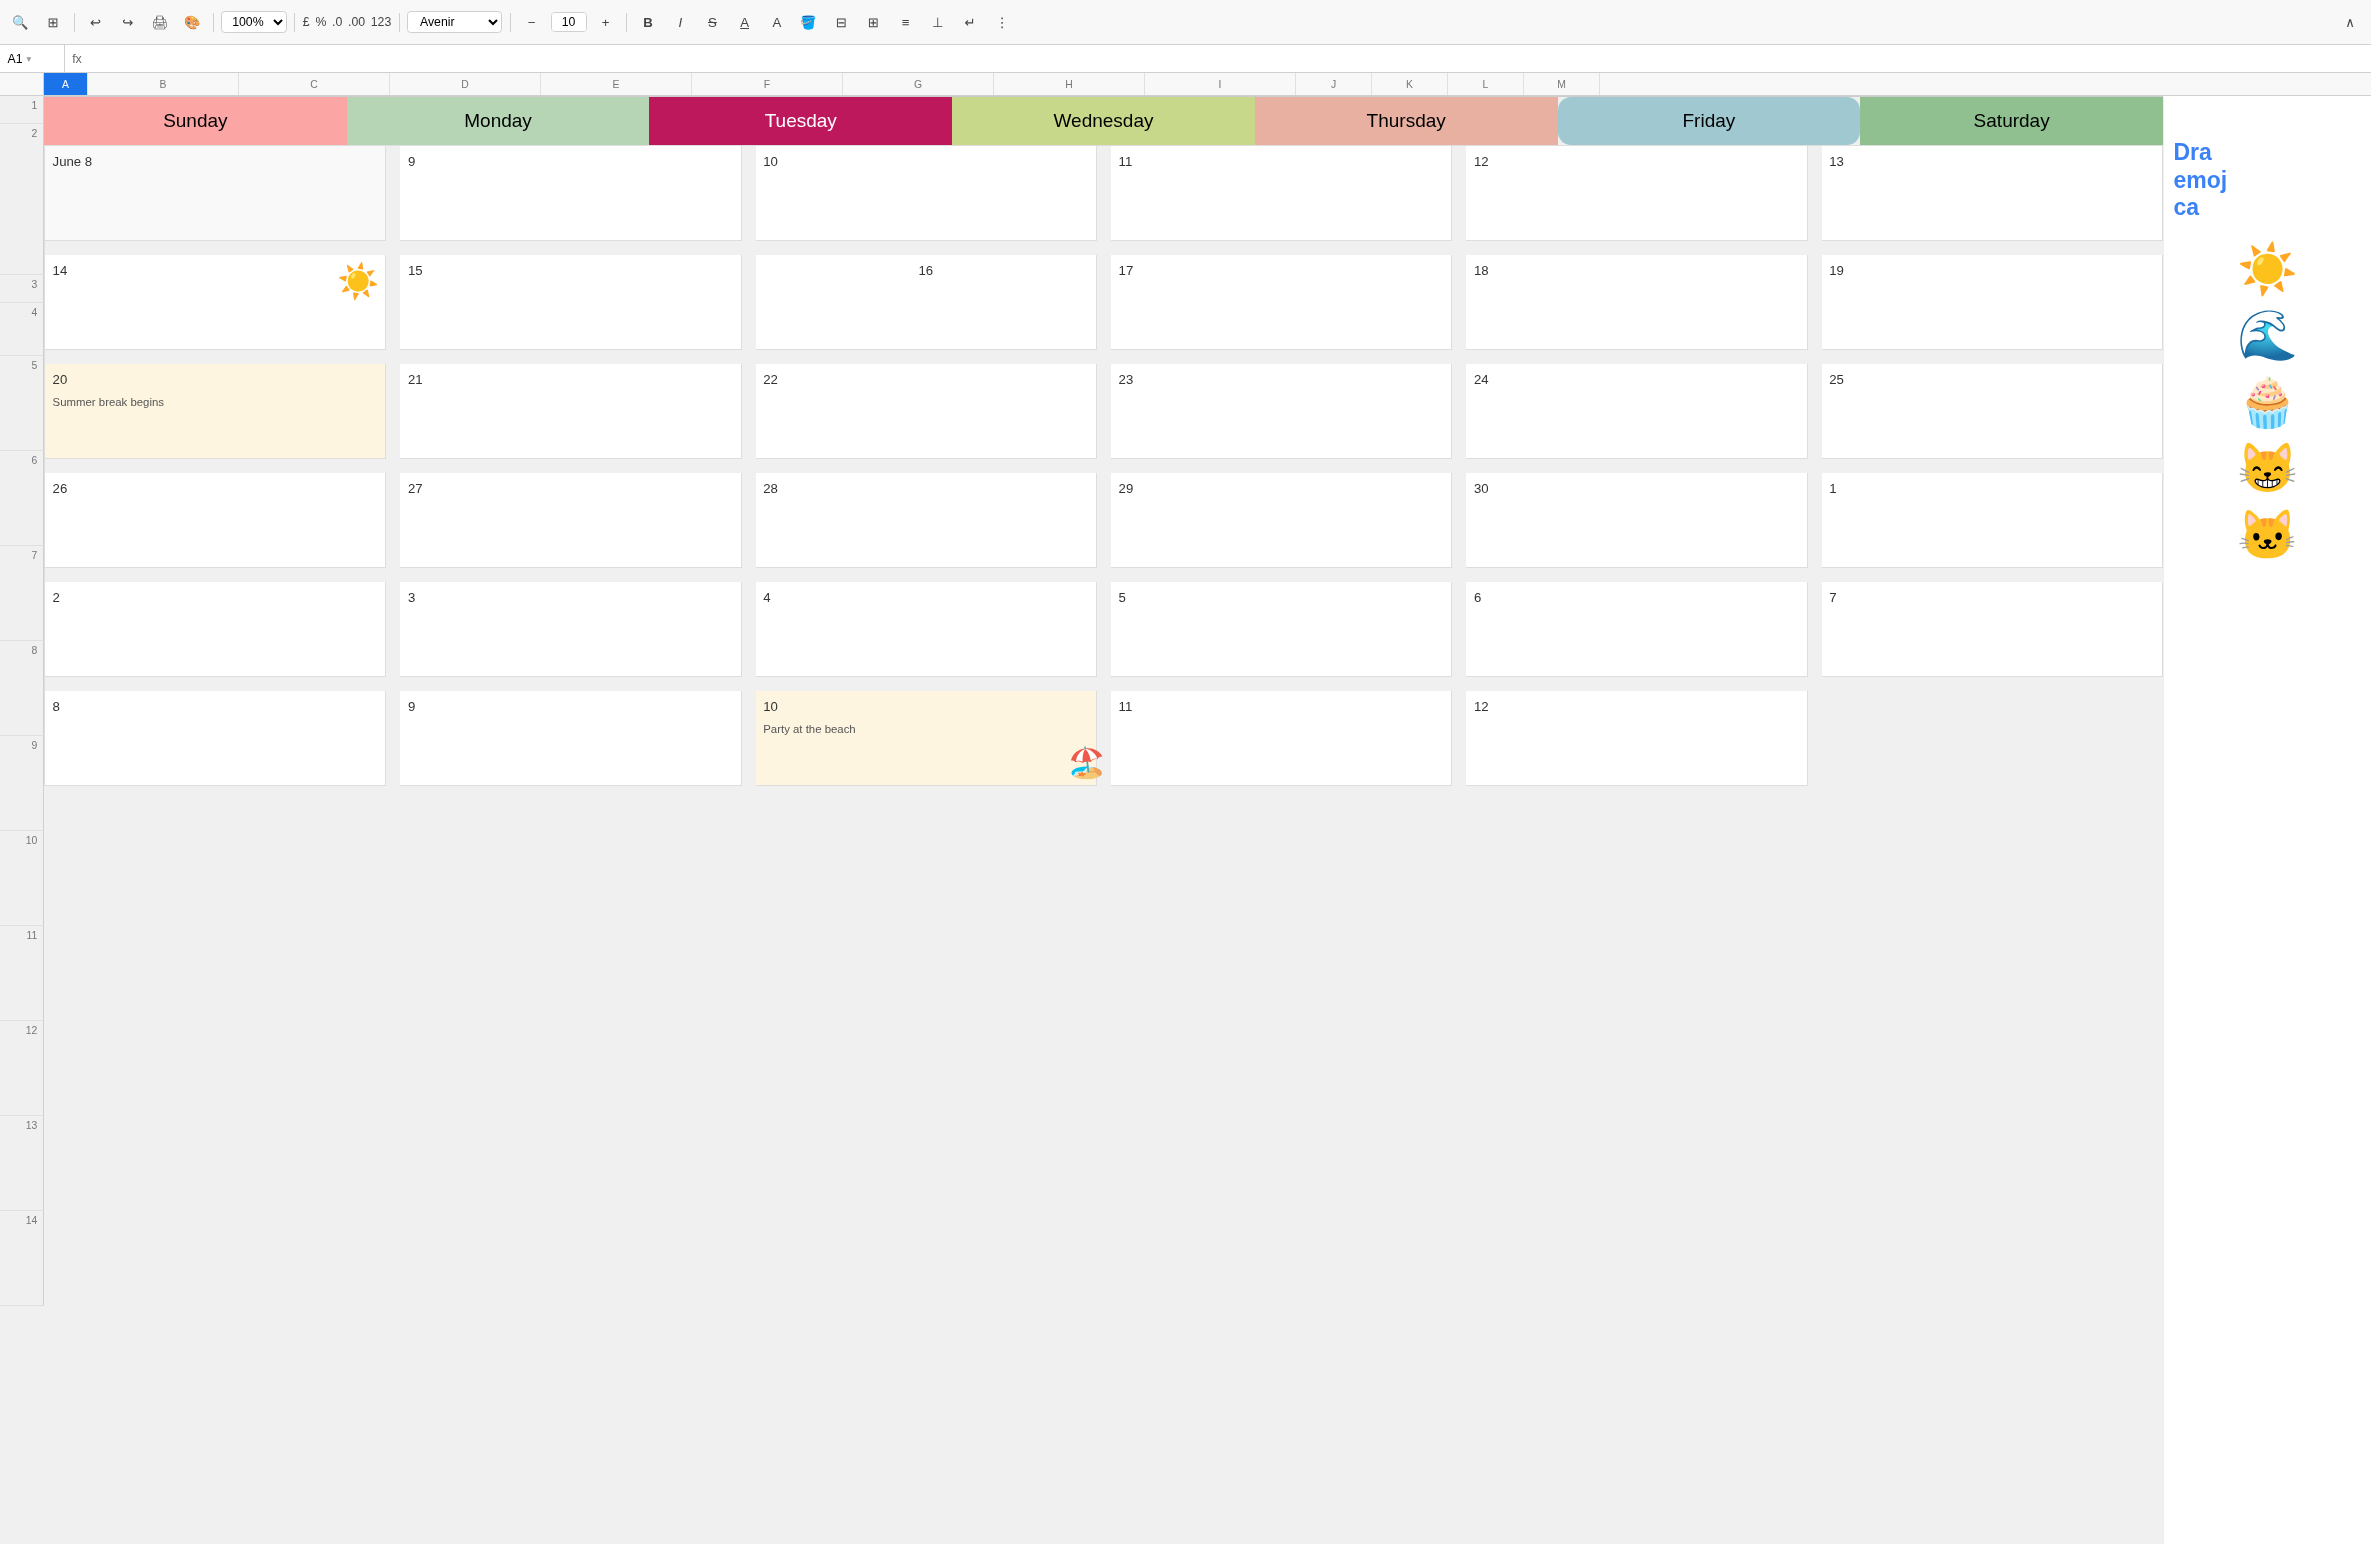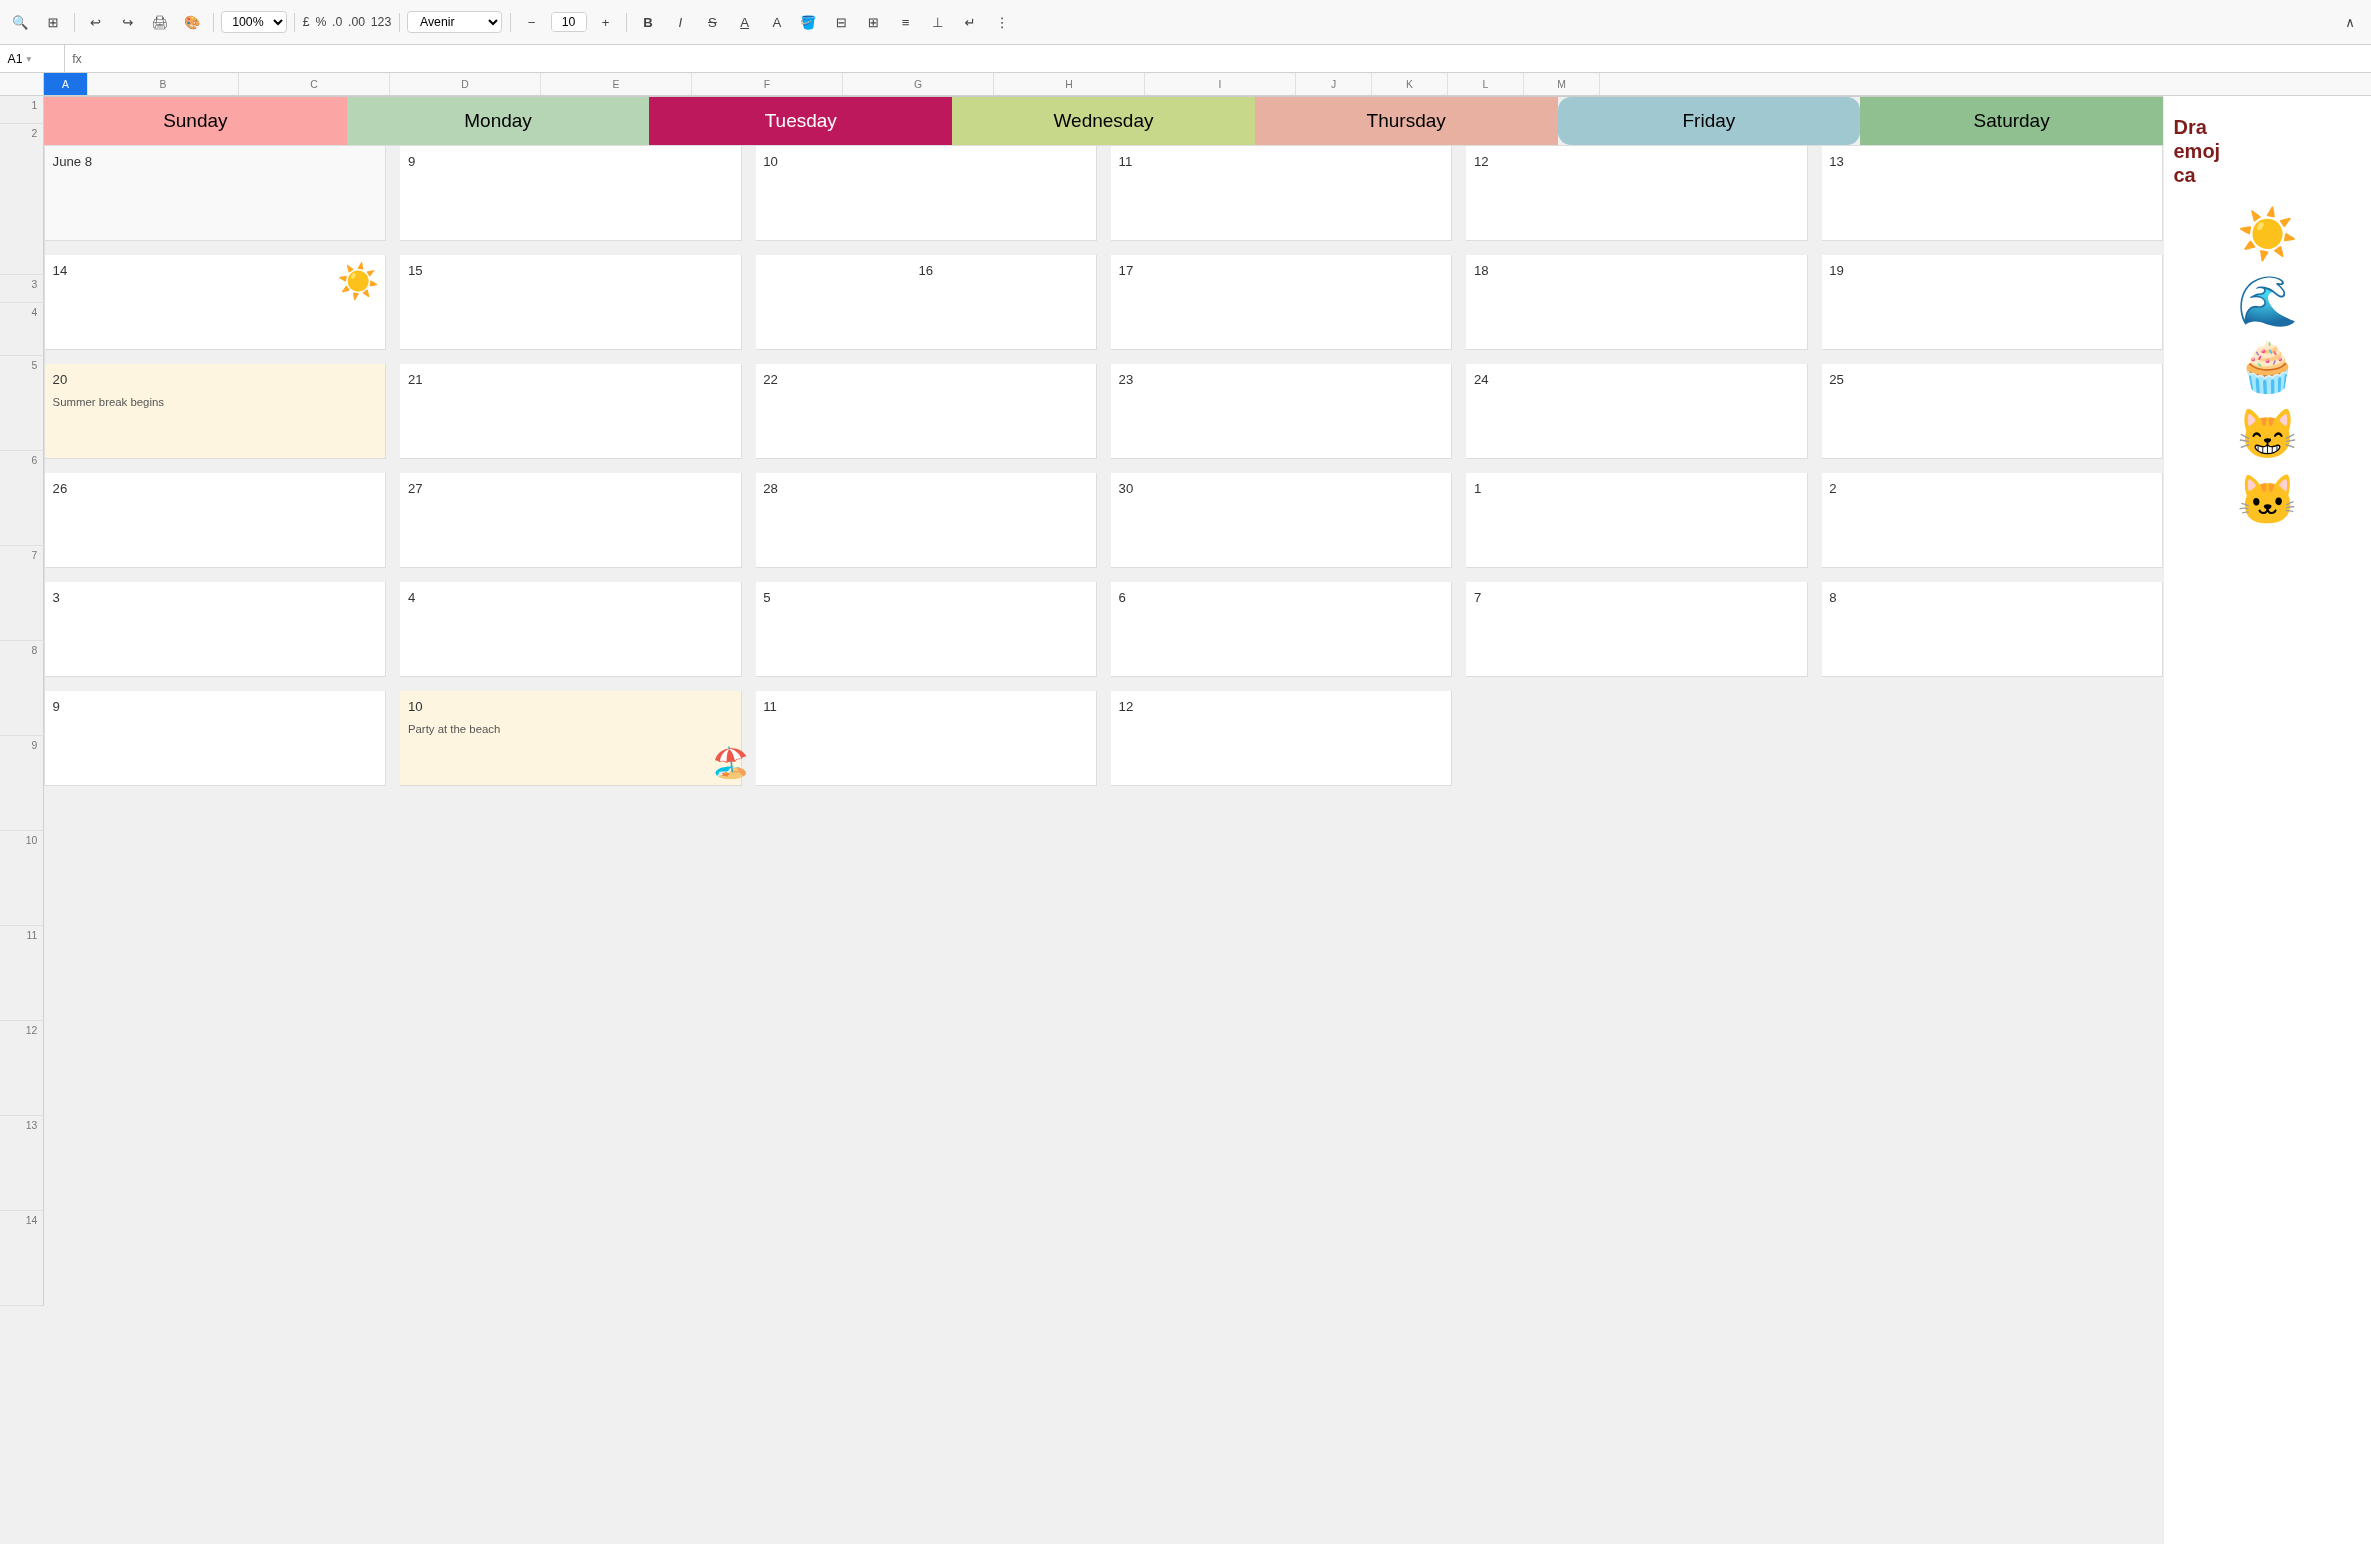--- a/index.html
+++ b/index.html
@@ -391,39 +391,40 @@
               <div class="calendar-cell" style="min-height: 95px;"><span class="cell-date">19</span></div>
               <div class="calendar-cell event-cell" style="min-height: 95px;"><span class="cell-date">20</span><div class="cell-event">Summer break begins</div></div>
               <div class="calendar-cell" style="min-height: 95px;"><span class="cell-date">21</span></div>
               <div class="calendar-cell" style="min-height: 95px;"><span class="cell-date">22</span></div>
               <div class="calendar-cell" style="min-height: 95px;"><span class="cell-date">23</span></div>
               <div class="calendar-cell" style="min-height: 95px;"><span class="cell-date">24</span></div>
               <div class="calendar-cell" style="min-height: 95px;"><span class="cell-date">25</span></div>
               <div class="calendar-cell" style="min-height: 95px;"><span class="cell-date">26</span></div>
               <div class="calendar-cell" style="min-height: 95px;"><span class="cell-date">27</span></div>
               <div class="calendar-cell" style="min-height: 95px;"><span class="cell-date">28</span></div>
+              <div class="calendar-cell" style="min-height: 95px;"><span class="cell-date">29</span></div>
               <div class="calendar-cell" style="min-height: 95px;"><span class="cell-date">30</span></div>
               <div class="calendar-cell" style="min-height: 95px;"><span class="cell-date">1</span></div>
               <div class="calendar-cell" style="min-height: 95px;"><span class="cell-date">2</span></div>
               <div class="calendar-cell" style="min-height: 95px;"><span class="cell-date">3</span></div>
               <div class="calendar-cell" style="min-height: 95px;"><span class="cell-date">4</span></div>
               <div class="calendar-cell" style="min-height: 95px;"><span class="cell-date">5</span></div>
               <div class="calendar-cell" style="min-height: 95px;"><span class="cell-date">6</span></div>
               <div class="calendar-cell" style="min-height: 95px;"><span class="cell-date">7</span></div>
               <div class="calendar-cell" style="min-height: 95px;"><span class="cell-date">8</span></div>
               <div class="calendar-cell" style="min-height: 95px;"><span class="cell-date">9</span></div>
               <div class="calendar-cell event-cell" style="min-height: 95px; position: relative;"><span class="cell-date">10</span><div class="cell-event">Party at the beach</div><span style="position: absolute; bottom: 5.7px; right: -9.5px; font-size: 30px; z-index: 2;">🏖️</span></div>
               <div class="calendar-cell" style="min-height: 95px;"><span class="cell-date">11</span></div>
               <div class="calendar-cell" style="min-height: 95px;"><span class="cell-date">12</span></div>
             </div>
 
         </div>
 
         <div class="calendar-sidebar">
-          <div style="font-size:20px; font-weight:900; color:#7f1d1d; line-height:1.2; margin-bottom:19px;">
+          <div style="font-size:23px; font-weight:900; color:#3b82f6; line-height:1.2; margin-bottom:19px;margin-top:24px;">
             Dra<br>emoj<br>ca
           </div>
           <div style="font-size:49px; margin: 9.5px 0; text-align:center;">☀️</div>
           <div style="font-size:49px; margin: 9.5px 0; text-align:center;">🌊</div>
           <div style="font-size:49px; margin: 9.5px 0; text-align:center;">🧁</div>
           <div style="font-size:49px; margin: 9.5px 0; text-align:center;">😸</div>
           <div style="font-size:49px; margin: 9.5px 0; text-align:center;">🐱</div>
         </div>
       </div>
     </div>

